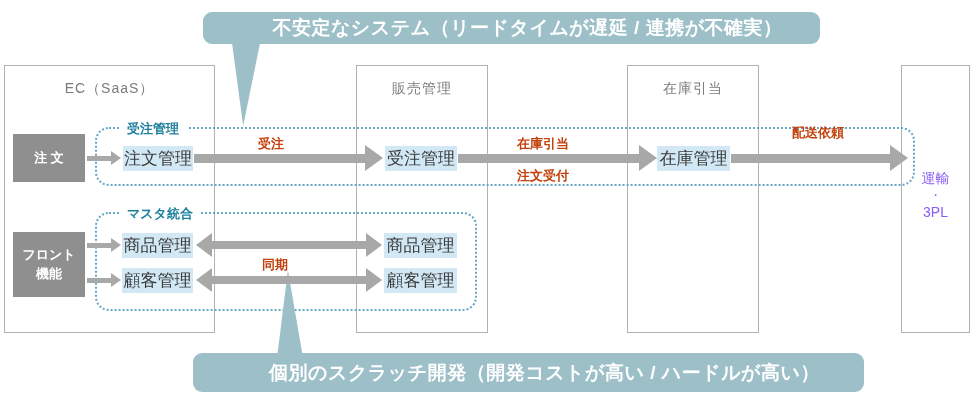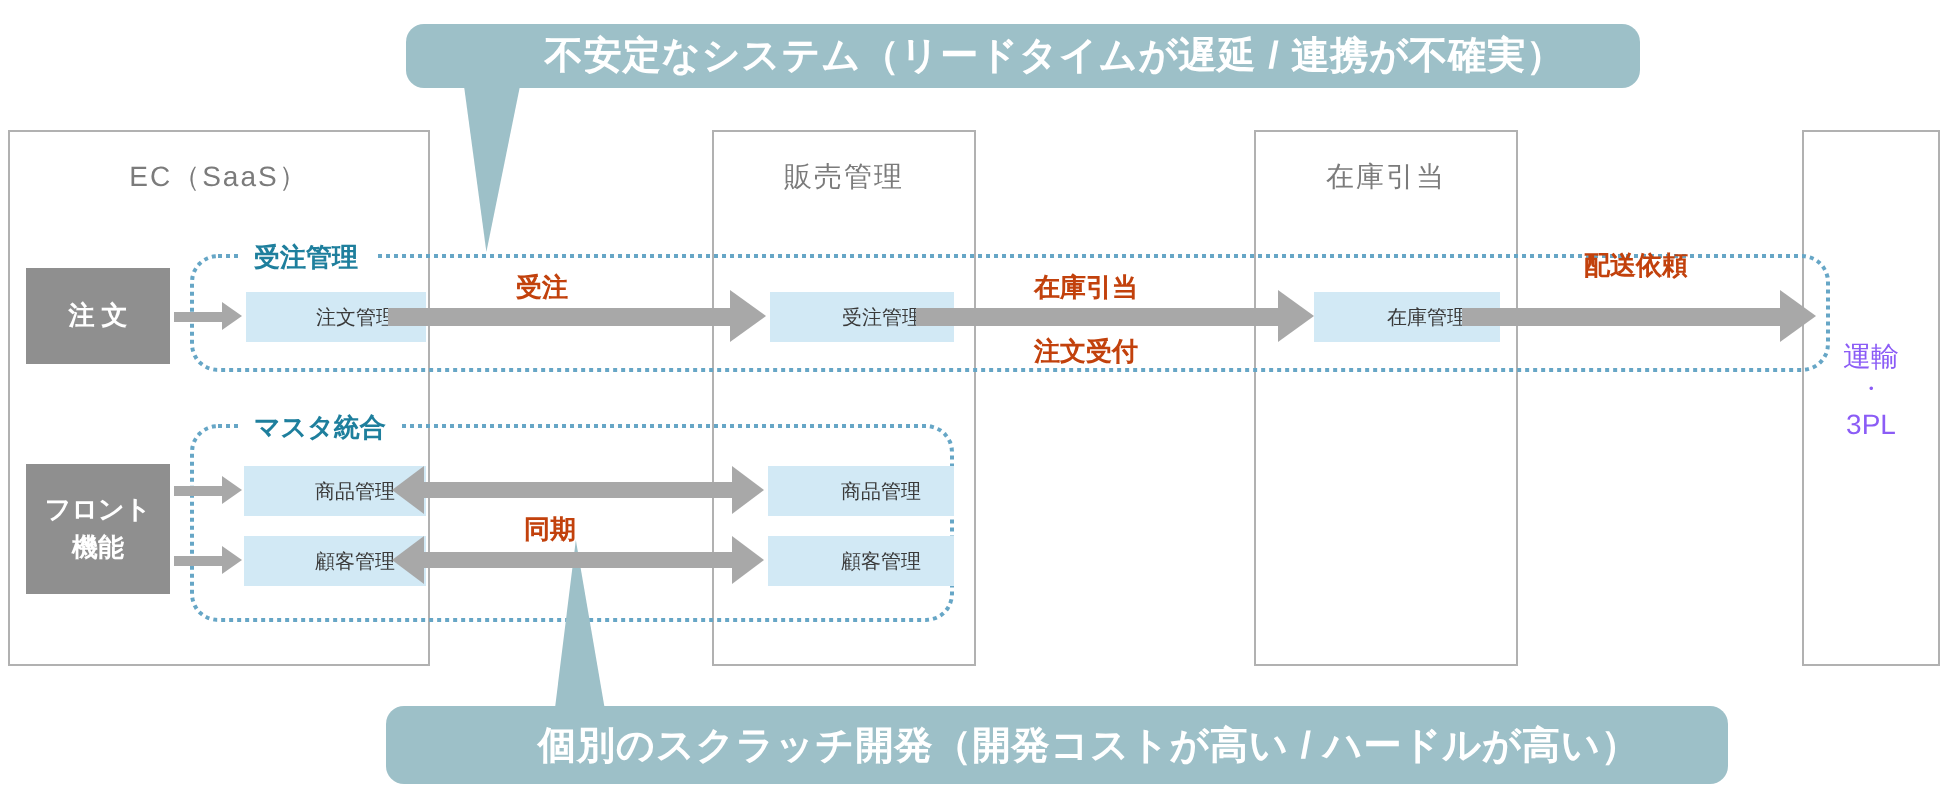--- a/index.html
+++ b/index.html
@@ -22,21 +22,21 @@
   .group-order{left:95px;top:127px;width:820px;height:59px;}
   .group-master{left:95px;top:212px;width:382px;height:99px;}
   .group-label{position:absolute;top:-10px;left:22px;background:#fff;padding:0 8px;color:#1e7f9d;font-weight:bold;font-size:13px;line-height:19px;white-space:nowrap;}
 
   
   .src{position:absolute;background:#8f8f8f;color:#fff;font-weight:bold;font-size:13px;display:flex;flex-direction:column;align-items:center;justify-content:center;text-align:center;line-height:1.45;z-index:4;}
   .src-order{left:13px;top:134px;width:72px;height:48px;}
   .src-front{left:13px;top:232px;width:72px;height:65px;}
 
   
-  .mod{position:absolute;background:#d2e9f5;color:#3a3a3a;font-size:10px;display:flex;align-items:center;justify-content:center;z-index:4;white-space:nowrap;padding-left:20px;}
+  .mod{position:absolute;background:#d2e9f5;color:#3a3a3a;font-size:17px;display:flex;align-items:center;justify-content:center;z-index:4;white-space:nowrap;}
   .mod-ec-order{left:123px;top:146px;width:70px;height:25px;}
   .mod-sales-order{left:385px;top:146px;width:72px;height:25px;}
   .mod-inventory{left:657px;top:146px;width:73px;height:25px;}
   .mod-ec-product{left:122px;top:233px;width:71px;height:25px;}
   .mod-ec-customer{left:122px;top:268px;width:71px;height:25px;}
   .mod-sales-product{left:384px;top:233px;width:73px;height:25px;}
   .mod-sales-customer{left:384px;top:268px;width:73px;height:25px;}
 
   
   .bar{position:absolute;background:#a8a8a8;z-index:4;}

